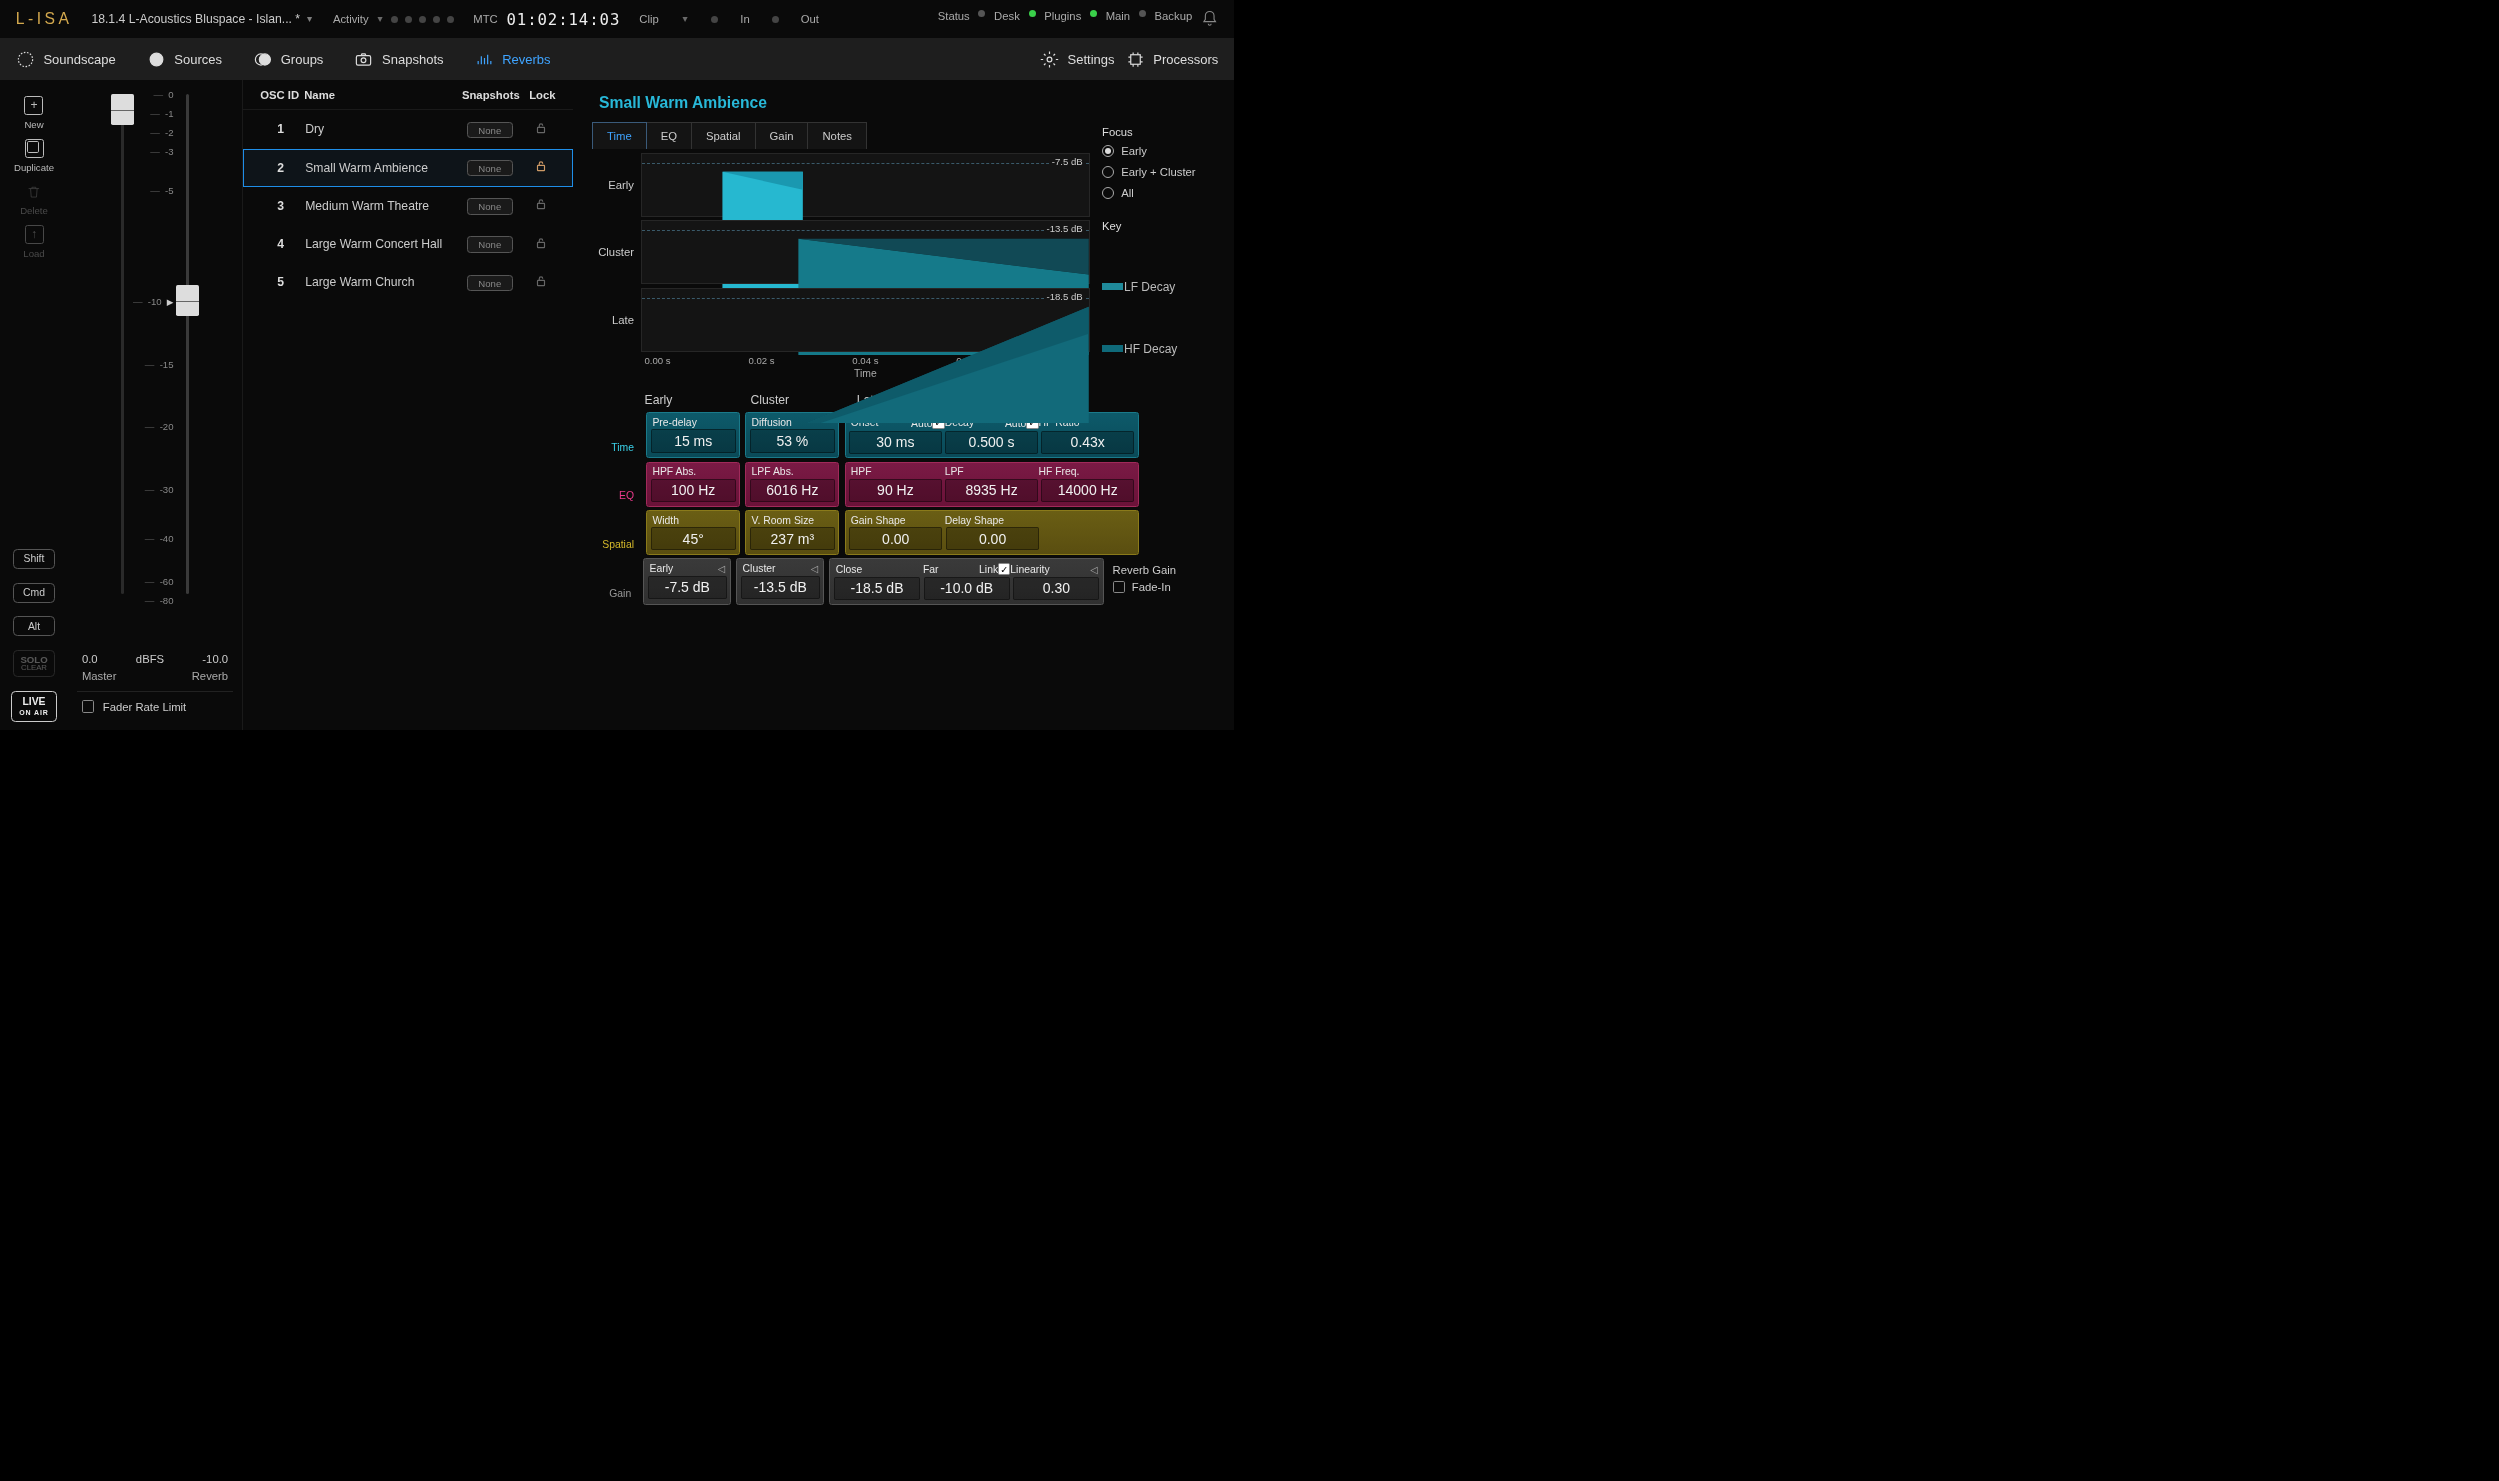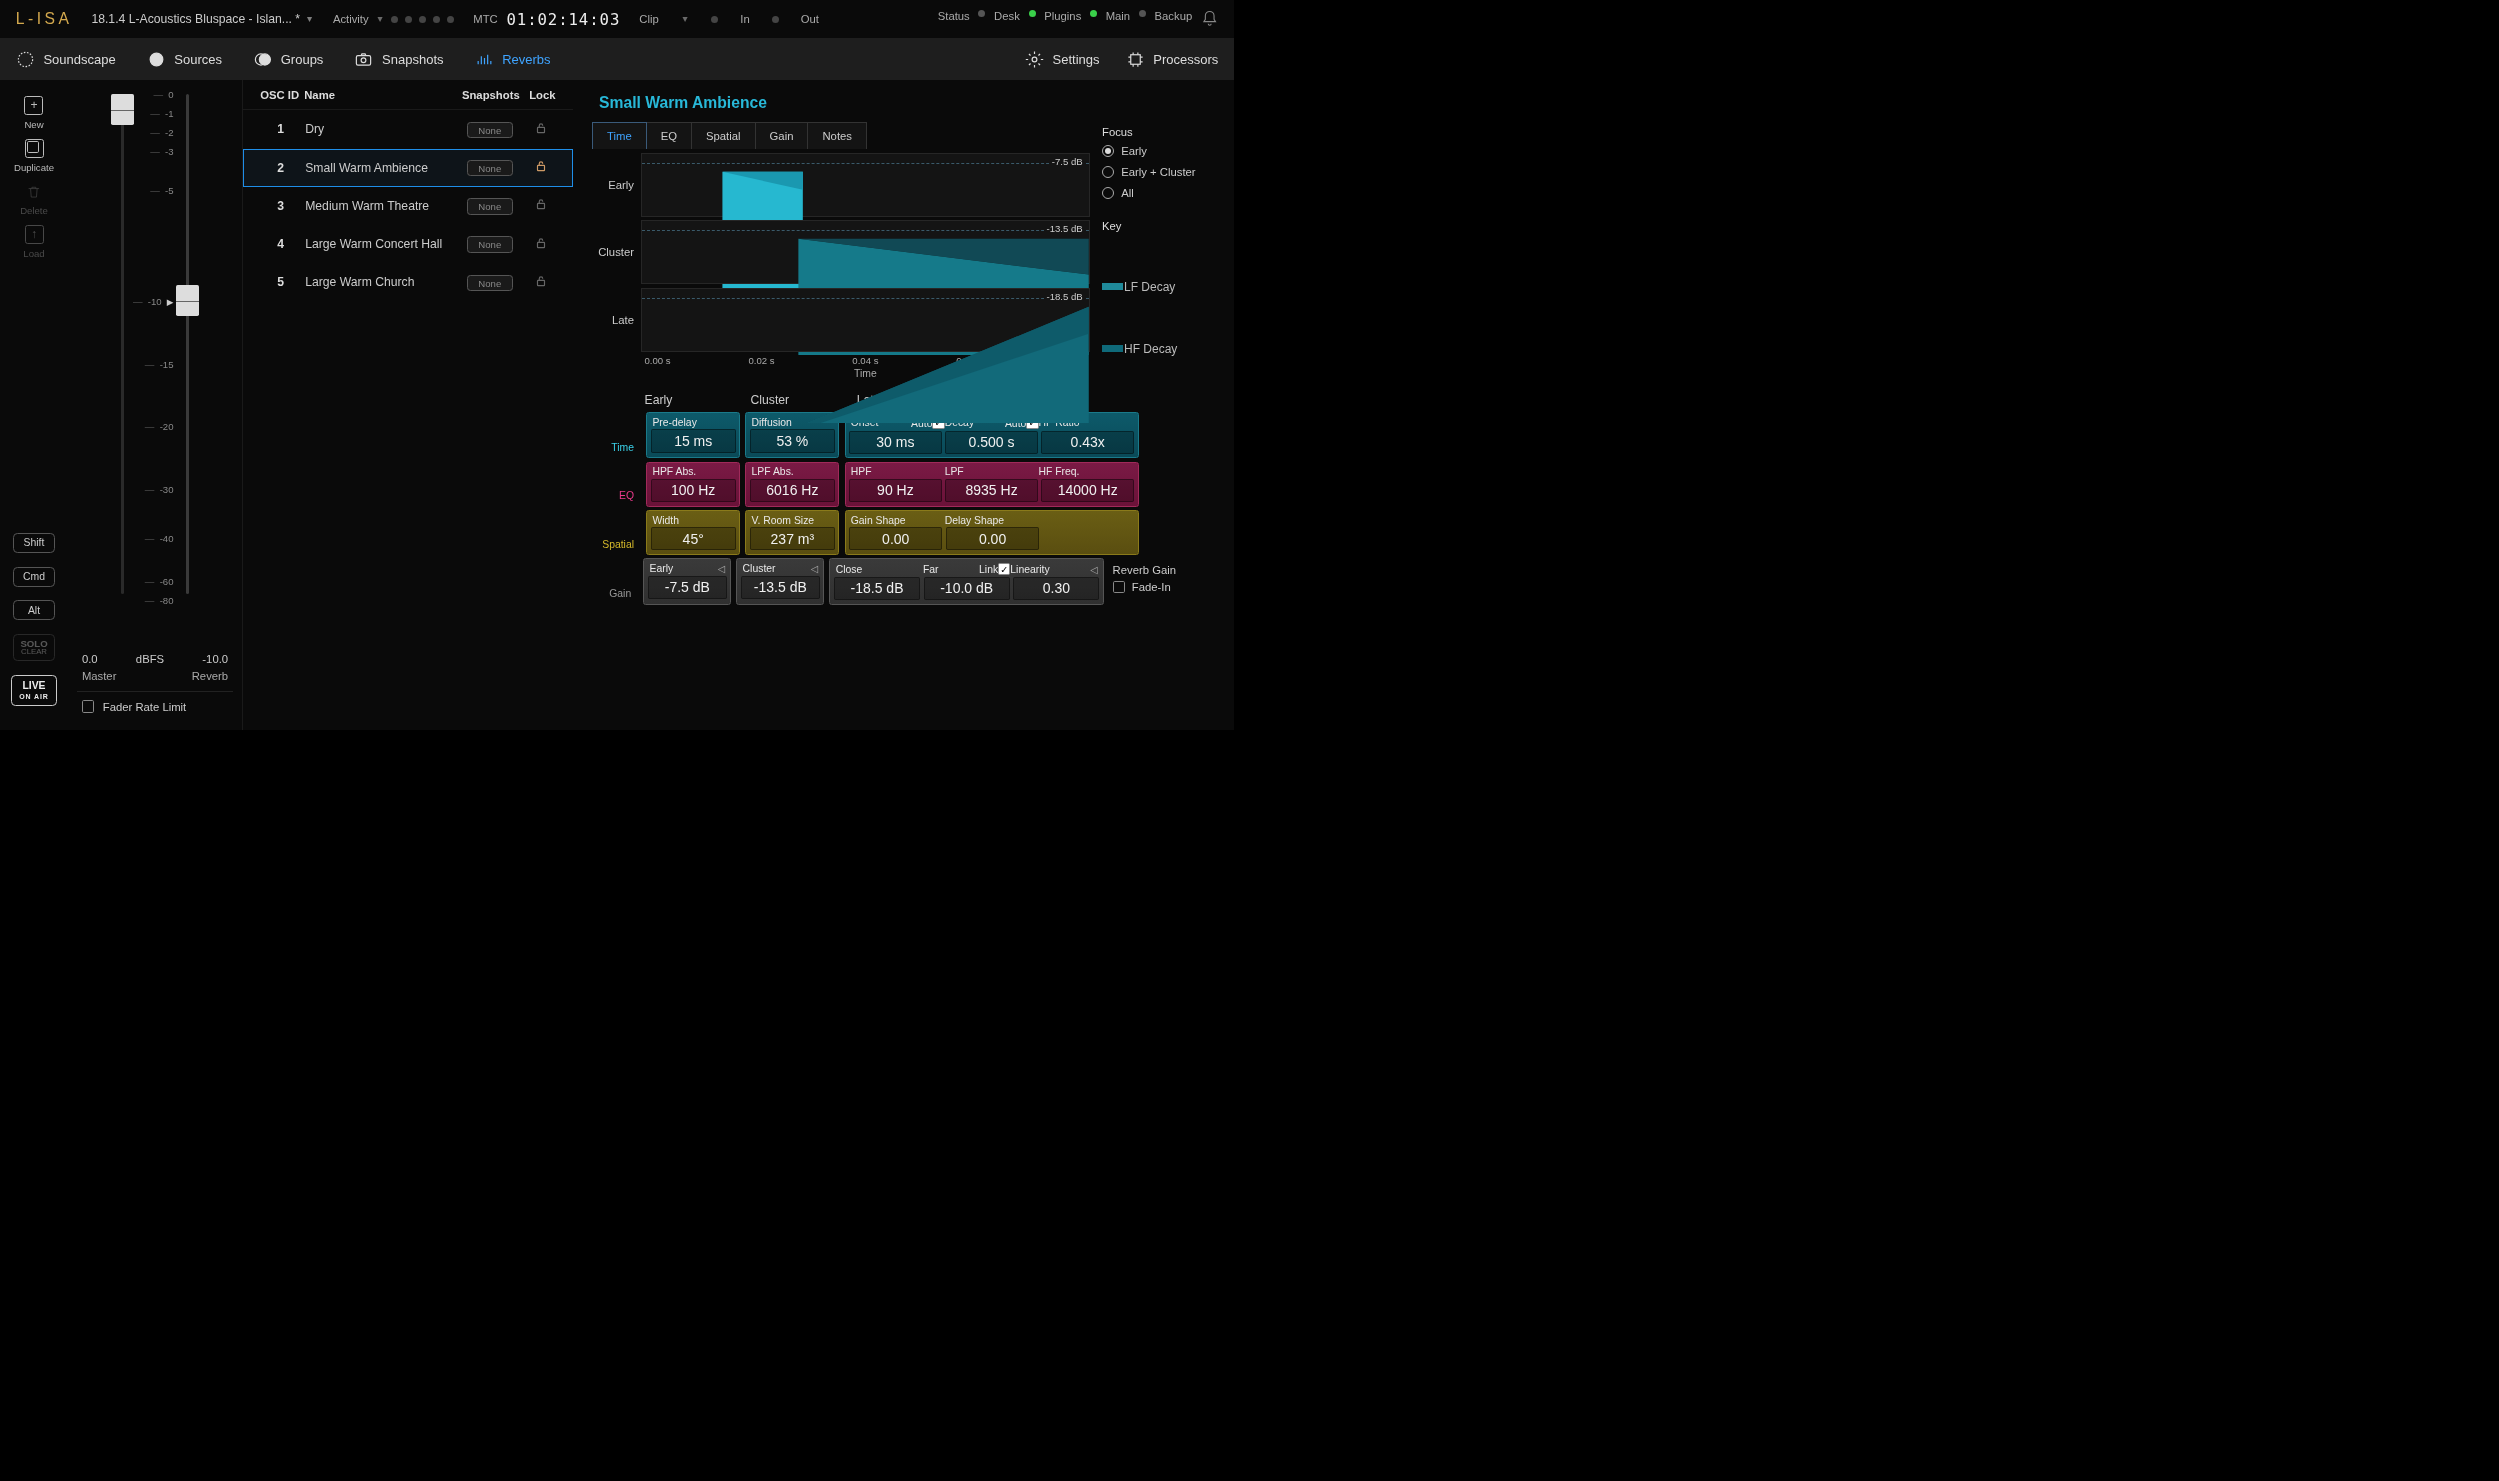--- a/index.html
+++ b/index.html
@@ -42,21 +42,21 @@
   background: #1e1e1e;
   display: flex;
   align-items: center;
   padding: 0 15.7px;
   gap: 31px;
 }
 .navitem { display: flex; align-items: center; gap: 8.7px; color: #ddd; font-size: 13px; }
 .navitem.active { color: #3fa4ff; }
 .navicon { width: 19px; height: 19px; display: flex; align-items: center; justify-content: center; }
 .navicon svg { stroke: currentColor; fill: none; stroke-width: 1.5; }
-.navright { margin-left: auto; display: flex; gap: 26px; }
+.navright { margin-left: auto; display: flex; gap: 11px; }
 
 
 .main { display: flex; height: calc(100% - 80px); }
 
 
 .rail {
   width: 68px;
   background: #0a0a0a;
   display: flex;
   flex-direction: column;
@@ -72,21 +72,21 @@
 .keybtn.dis { opacity: .4; }
 .livebtn {
   border: 1.3px solid #ccc;
   border-radius: 4.4px;
   padding: 5.2px 7px;
   color: #eee;
   font-weight: 700;
   font-size: 10.4px;
   line-height: 1;
   text-align: center;
-  margin-bottom: 24px;
+  margin-bottom: 8px;
 }
 .livebtn small { display: block; font-size: 7px; letter-spacing: 0.9px; font-weight: 600; margin-top: 1.7px; }
 
 
 .fadercol {
   width: 174px;
   background: #0a0a0a;
   display: flex;
   flex-direction: column;
   padding: 14px 8.7px 8.7px;

